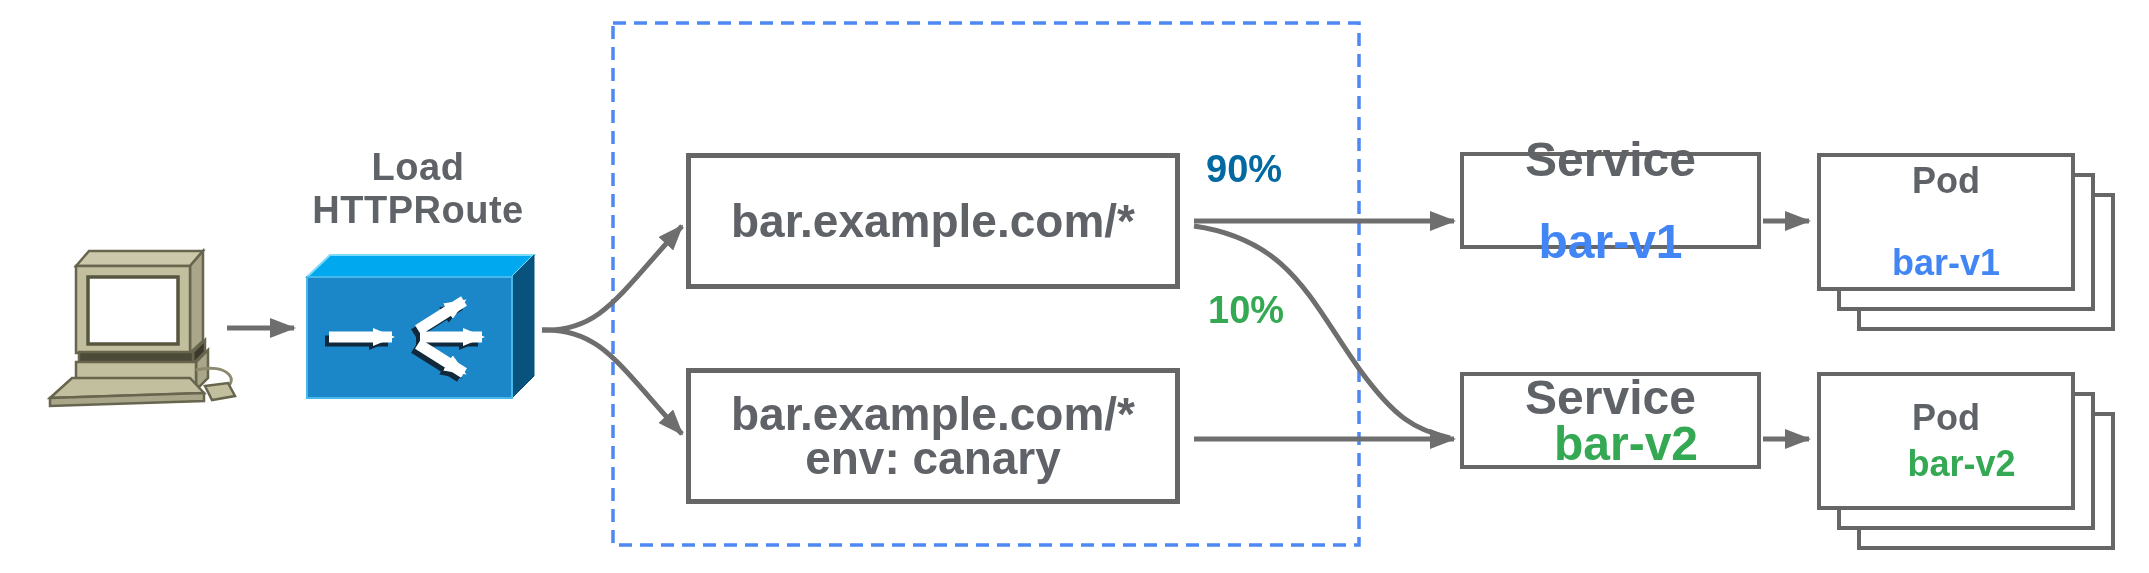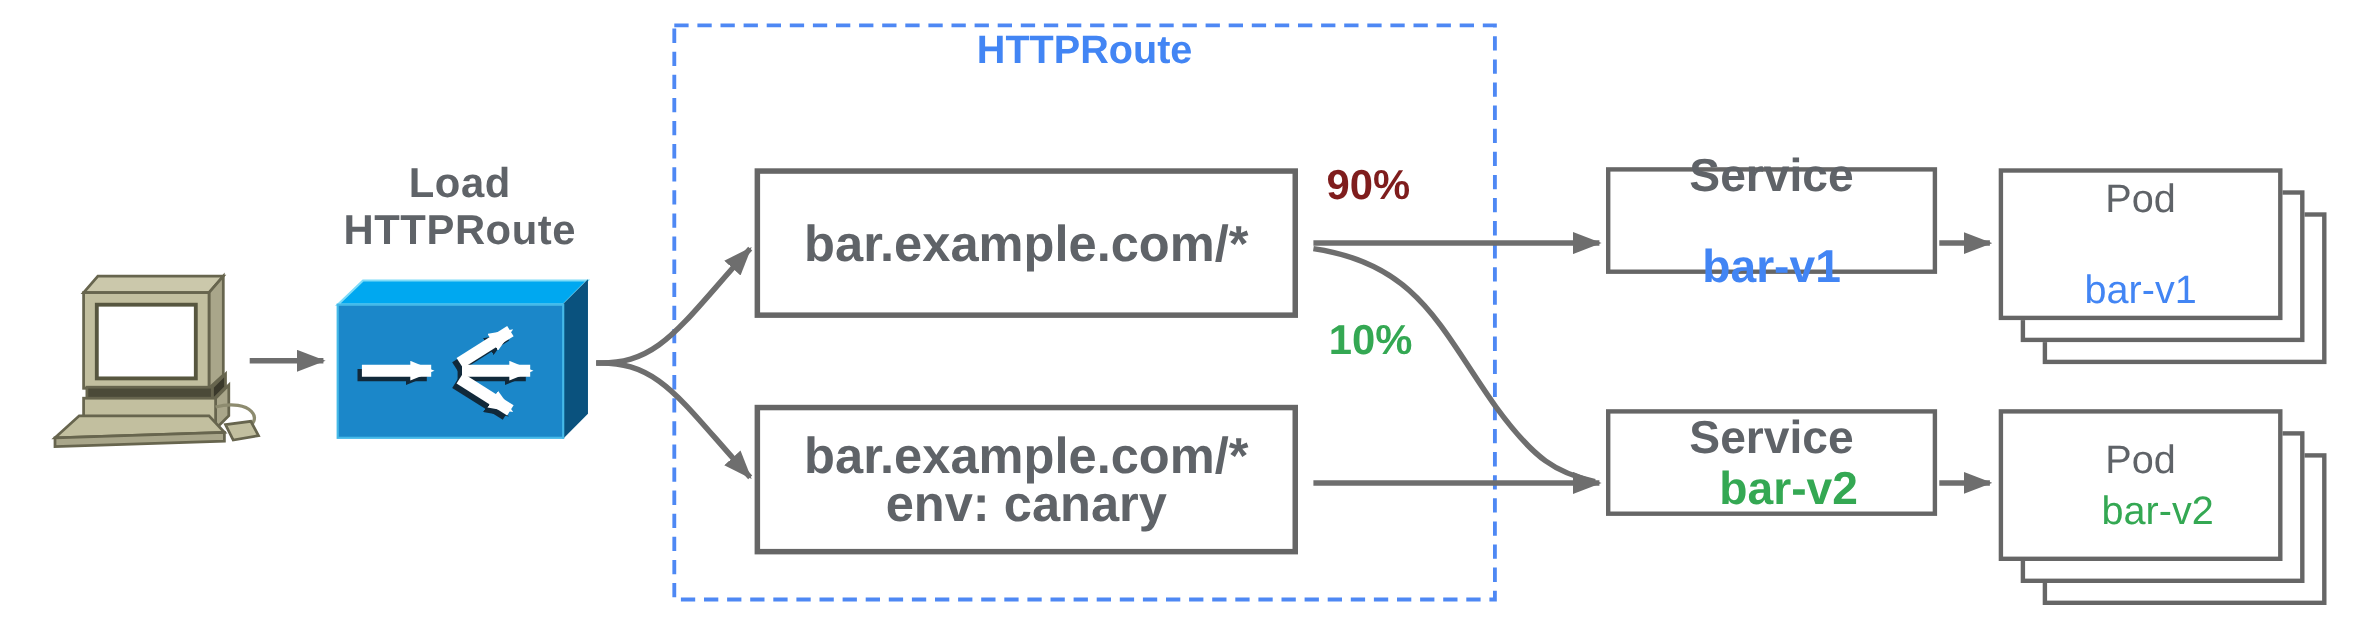--- a/index.html
+++ b/index.html
@@ -16,40 +16,40 @@
     font-size:36px;line-height:42px;font-weight:bold;color:#4285f4;}
 
   .box{position:absolute;background:#fff;border:5px solid #666666;box-sizing:border-box;
     display:flex;flex-direction:column;align-items:center;justify-content:center;
     text-align:center;font-weight:bold;color:#5f6368;}
   .route-box{left:686px;width:494px;height:136px;font-size:46px;line-height:44px;}
   #route-1{top:153px;}
   #route-2{top:368px;}
 
   .entity-box{left:1460px;width:301px;height:97px;border-width:4px;
-    font-size:42px;line-height:46px;}
+    font-size:48px;line-height:46px;}
   #service-1{top:152px;}
   #service-2{top:372px;}
 
   .pod-stack{position:absolute;width:298px;height:178px;}
   #pod-stack-1{left:1817px;top:153px;}
   #pod-stack-2{left:1817px;top:372px;}
   .pod-card{position:absolute;width:258px;height:138px;background:#fff;
     border:4px solid #666666;box-sizing:border-box;}
   .pod-card.back2{left:40px;top:40px;}
   .pod-card.back1{left:20px;top:20px;}
   .pod-card.front{left:0;top:0;display:flex;flex-direction:column;align-items:center;
-    justify-content:center;text-align:center;font-weight:normal;color:#5f6368;
+    justify-content:center;text-align:center;font-weight:bold;color:#5f6368;
     font-size:36px;line-height:46px;}
 
   .name-blue{color:#4285f4;margin-top:36px;}
   .name-green{color:#34a853;margin-left:31px;}
 
   .pct{position:absolute;font-size:38px;font-weight:bold;}
-  #pct-90{left:1206px;top:148px;color:#7f1d1d;}
+  #pct-90{left:1206px;top:148px;color:#0369a1;}
   #pct-10{left:1208px;top:289px;color:#34a853;}
 </style>
 </head>
 <body>
 
 <div class="canvas">
 
   <svg class="layer" viewBox="0 0 2149 573">
     <defs>
       <marker id="ah" viewBox="0 0 26 20" refX="24" refY="10" markerWidth="26" markerHeight="20" markerUnits="userSpaceOnUse" orient="auto">
@@ -119,21 +119,20 @@
       <path d="M 329 337 H 392" marker-end="url(#ah-w2)"></path>
       <path d="M 418 330 L 464 301" marker-end="url(#ah-w2)"></path>
       <path d="M 420 337 H 482" marker-end="url(#ah-w2)"></path>
       <path d="M 418 344 L 464 373" marker-end="url(#ah-w2)"></path>
     </g>
   </svg>
 
   <div class="lb-label">Load HTTPRoute</div>
 
   <div class="httproute-title">
-    <div>HTTPRoute</div>
   </div>
 
   <div class="box route-box" id="route-1">
     <div>bar.example.com/*</div>
   </div>
   <div class="box route-box" id="route-2">
     <div>bar.example.com/*</div>
     <div>env: canary</div>
   </div>
 

